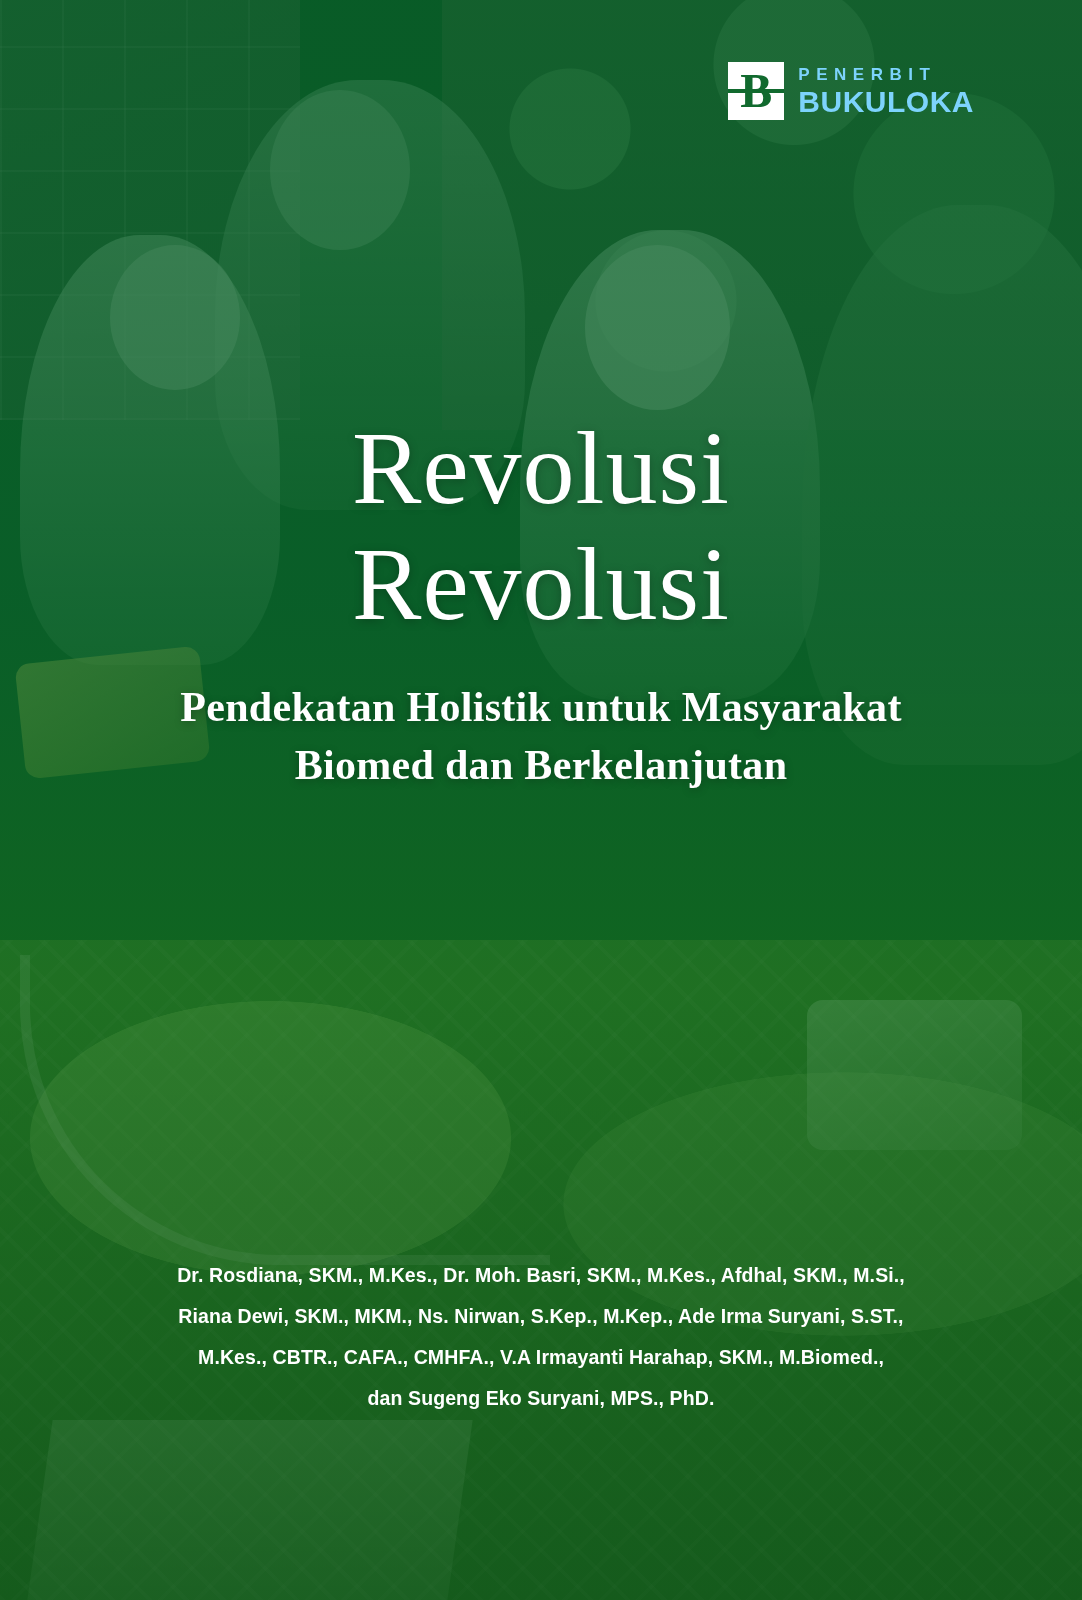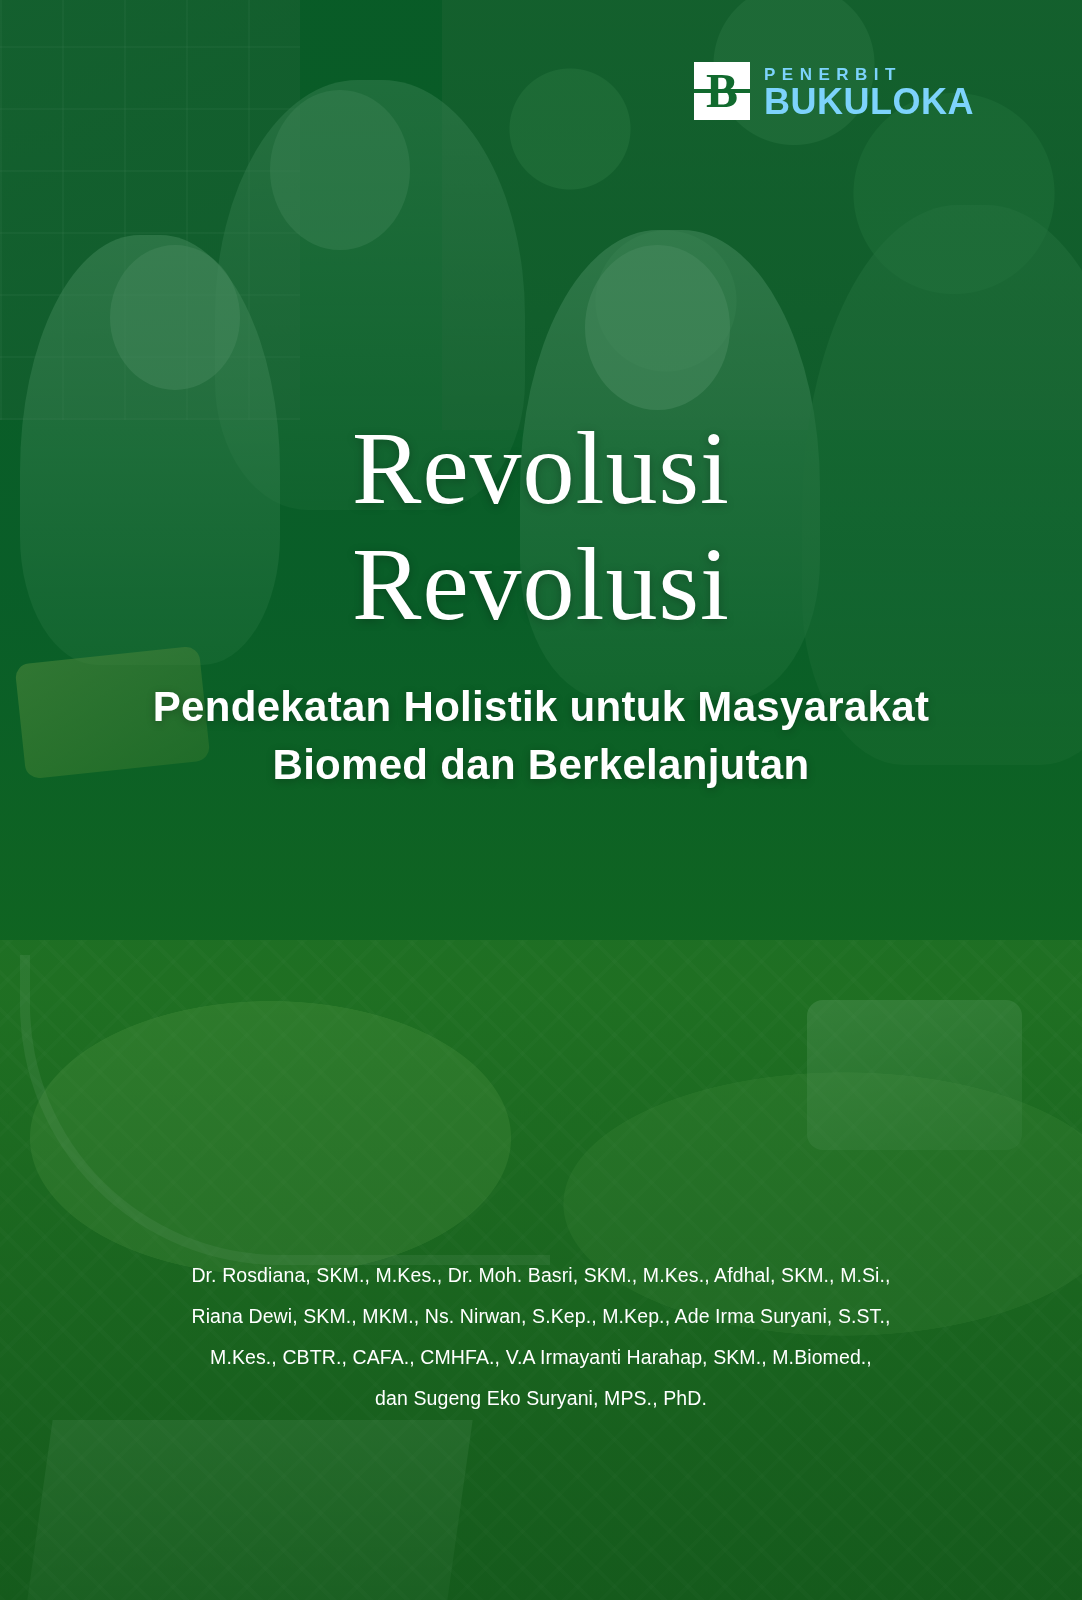--- a/index.html
+++ b/index.html
@@ -136,21 +136,21 @@
     background: #116a2e;
   }
   .logo-text { color: #7dd3fc; }
   .logo-top {
     font-size: 17px;
     letter-spacing: 6.5px;
     font-weight: bold;
     line-height: 22px;
   }
   .logo-bottom {
-    font-size: 36px;
+    font-size: 30px;
     font-weight: bold;
     letter-spacing: 0.5px;
     line-height: 32px;
   }
 
   
   .title-block {
     position: absolute;
     left: 0; right: 0;
     top: 410px;
@@ -160,38 +160,38 @@
   .title-line {
     font-family: "Liberation Serif", serif;
     font-size: 104px;
     line-height: 116px;
     font-weight: normal;
     letter-spacing: 1px;
     text-shadow: 0 2px 10px rgba(0,0,0,.25);
   }
   .subtitle {
     margin-top: 36px;
-    font-family: Liberation Sans, sans-serif;
+    font-family: Liberation Serif, serif;
     font-weight: bold;
     font-size: 42px;
     line-height: 58px;
     letter-spacing: 0.3px;
     text-shadow: 0 2px 8px rgba(0,0,0,.25);
   }
 
   
   .authors {
     position: absolute;
     left: 90px;
     right: 90px;
     top: 1255px;
     text-align: center;
     color: #ffffff;
     font-size: 19.5px;
-    font-weight: normal;
+    font-weight: bold;
     line-height: 41px;
     letter-spacing: 0.1px;
   }
   .author-line { white-space: nowrap; }
 </style>
 </head>
 <body>
 
 <div class="cover">
 

